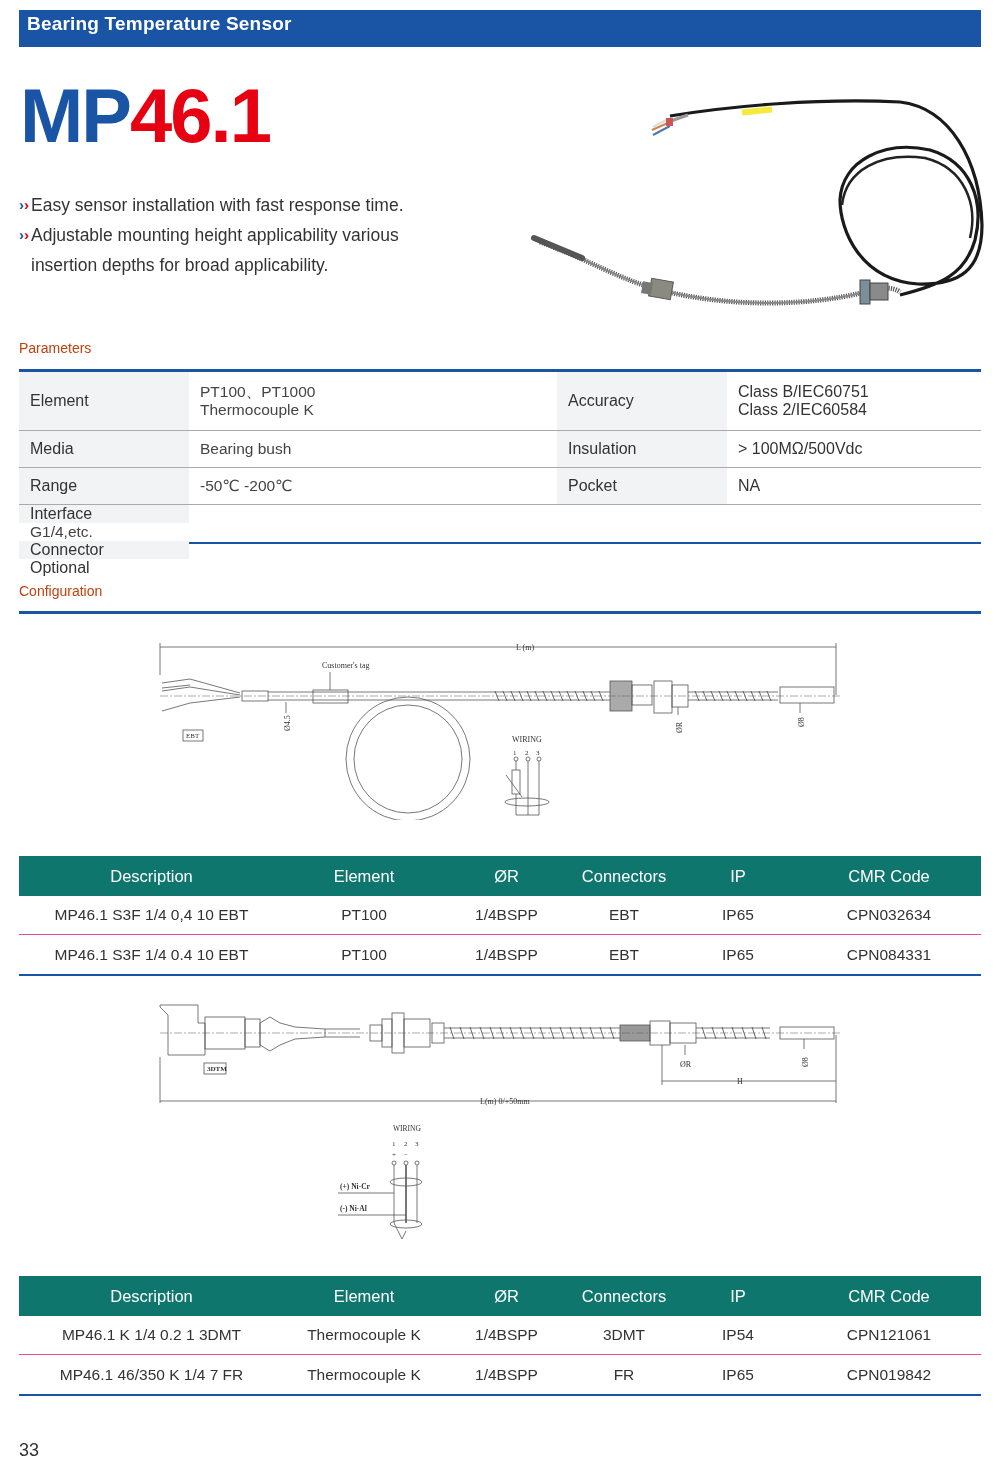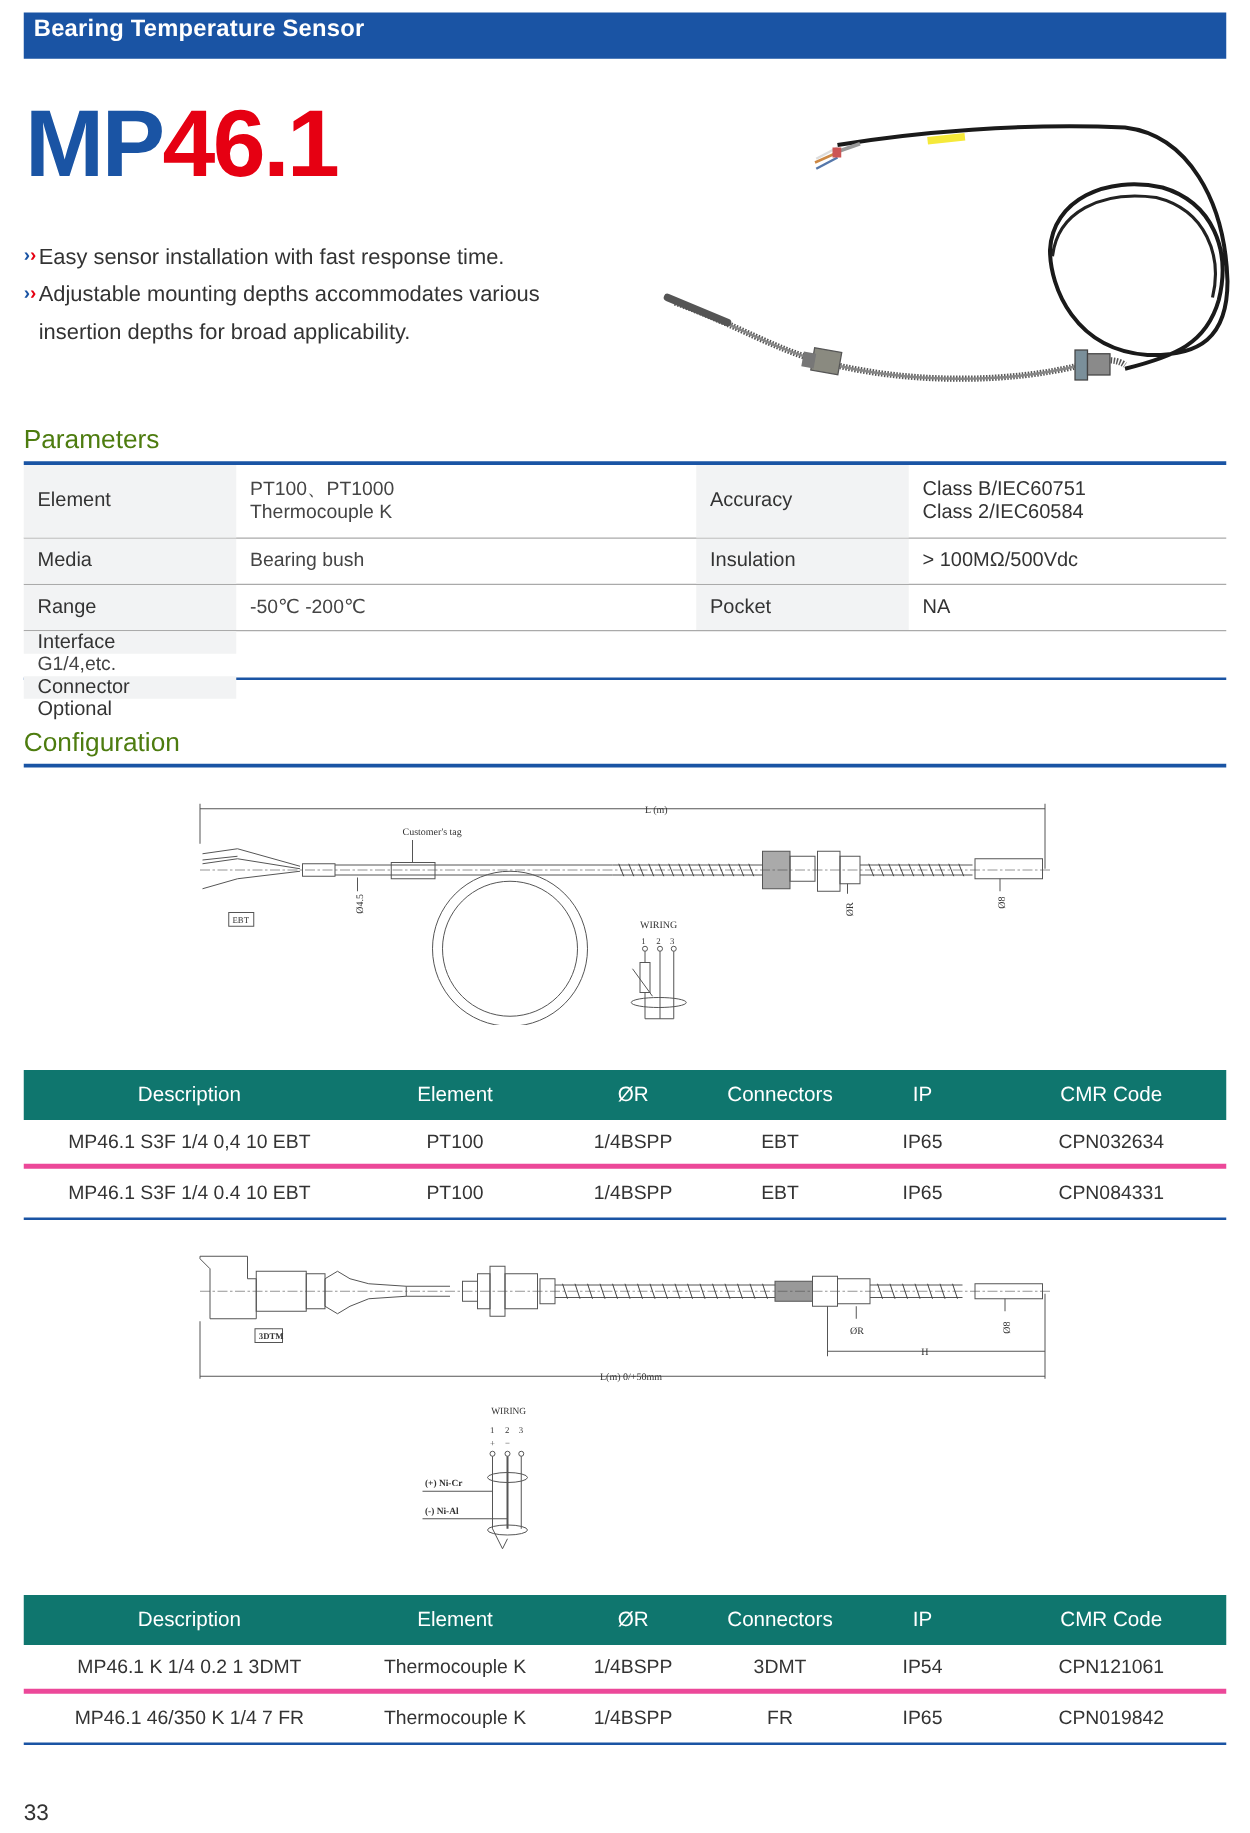--- a/index.html
+++ b/index.html
@@ -14,40 +14,40 @@
   .model .num { color: #e60012; }
 
   .bullets { position: absolute; left: 19px; top: 190px; font-size: 17.5px; color: #333; line-height: 30px; }
   .bullets .bl { display: flex; align-items: flex-start; }
   .bullets .mark { font-size: 15px; font-weight: bold; width: 12px; color: #e60012; }
   .bullets .mark b { color: #1a54a4; }
   .bullets .indent { padding-left: 12px; }
 
   .photo { position: absolute; left: 520px; top: 80px; width: 470px; height: 240px; }
 
-  .section-h { position: absolute; left: 19px; font-size: 21px; color: #4d7c0f; }
+  .section-h { position: absolute; left: 19px; font-size: 14px; color: #c2410c; }
 
   .param-table { position: absolute; left: 19px; top: 369px; width: 962px; border-top: 3px solid #1a54a4; border-bottom: 2px solid #1a54a4; border-collapse: collapse; }
   .param-table .prow { display: flex; border-bottom: 1px solid #aaa; font-size: 16px; color: #333; }
   .param-table .prow:last-child { border-bottom: none; flex-direction: column; }
   .param-table .c { display: flex; align-items: center; padding-left: 11px; }
   .param-table .k1 { width: 170px; background: #f2f3f4; }
   .param-table .v1 { width: 368px; color: #444; font-size: 15.5px; }
   .param-table .k2 { width: 170px; background: #f2f3f4; }
   .param-table .v2 { flex: 1; }
   .param-table .v1, .param-table .v2 { line-height: 18px; }
 
   .config-rule { position: absolute; left: 19px; top: 611px; width: 962px; height: 3px; background: #1a54a4; }
 
   .diagram { position: absolute; }
   .diagram svg text { font-family: "Liberation Serif", "DejaVu Serif", serif; fill: #333; }
 
   .prod-table { position: absolute; left: 19px; width: 962px; border-bottom: 2px solid #1a54a4; }
   .prod-table .hrow { display: flex; background: #0f766e; height: 40px; color: #fff; font-size: 16.5px; text-align: right; }
-  .prod-table .row { display: flex; height: 39px; font-size: 15.5px; color: #333; border-bottom: 4px solid #ec4899; }
+  .prod-table .row { display: flex; height: 39px; font-size: 15.5px; color: #333; border-bottom: 1px solid #ec4899; }
   .prod-table .row:last-child { border-bottom: none; }
   .prod-table .cell { display: flex; align-items: center; justify-content: center; }
   .w-desc { width: 265px; } .w-el { width: 160px; } .w-or { width: 125px; } .w-con { width: 110px; } .w-ip { width: 118px; } .w-cmr { flex: 1; }
 
   .page-num { position: absolute; left: 19px; top: 1440px; font-size: 18px; color: #333; }
 </style>
 </head>
 <body>
 
 <div class="title-bar">
@@ -58,21 +58,21 @@
   <span class="mp">MP</span><span class="num">46.1</span>
 </div>
 
 <div class="bullets">
   <div class="bl">
     <span class="mark"><b>›</b>›</span>
     <span>Easy sensor installation with fast response time.</span>
   </div>
   <div class="bl">
     <span class="mark"><b>›</b>›</span>
-    <span>Adjustable mounting depths accommodates various</span>
+    <span>Adjustable mounting height applicability various</span>
   </div>
   <div class="indent">insertion depths for broad applicability.</div>
 </div>
 
 <div class="photo">
   <svg width="470" height="240" viewBox="0 0 470 240">
 
     <path d="M150,36 C210,26 300,18 380,22 C430,28 460,80 462,145 C462,190 440,205 398,204 C340,200 320,150 320,120 C322,80 365,60 410,70 C450,82 465,120 455,160 C445,195 420,205 380,215" fill="none" stroke="#1a1a1a" stroke-width="3.2"></path>
     <path d="M322,125 C326,90 360,72 405,78 C445,88 458,125 450,158" fill="none" stroke="#222" stroke-width="2.5"></path>
 

